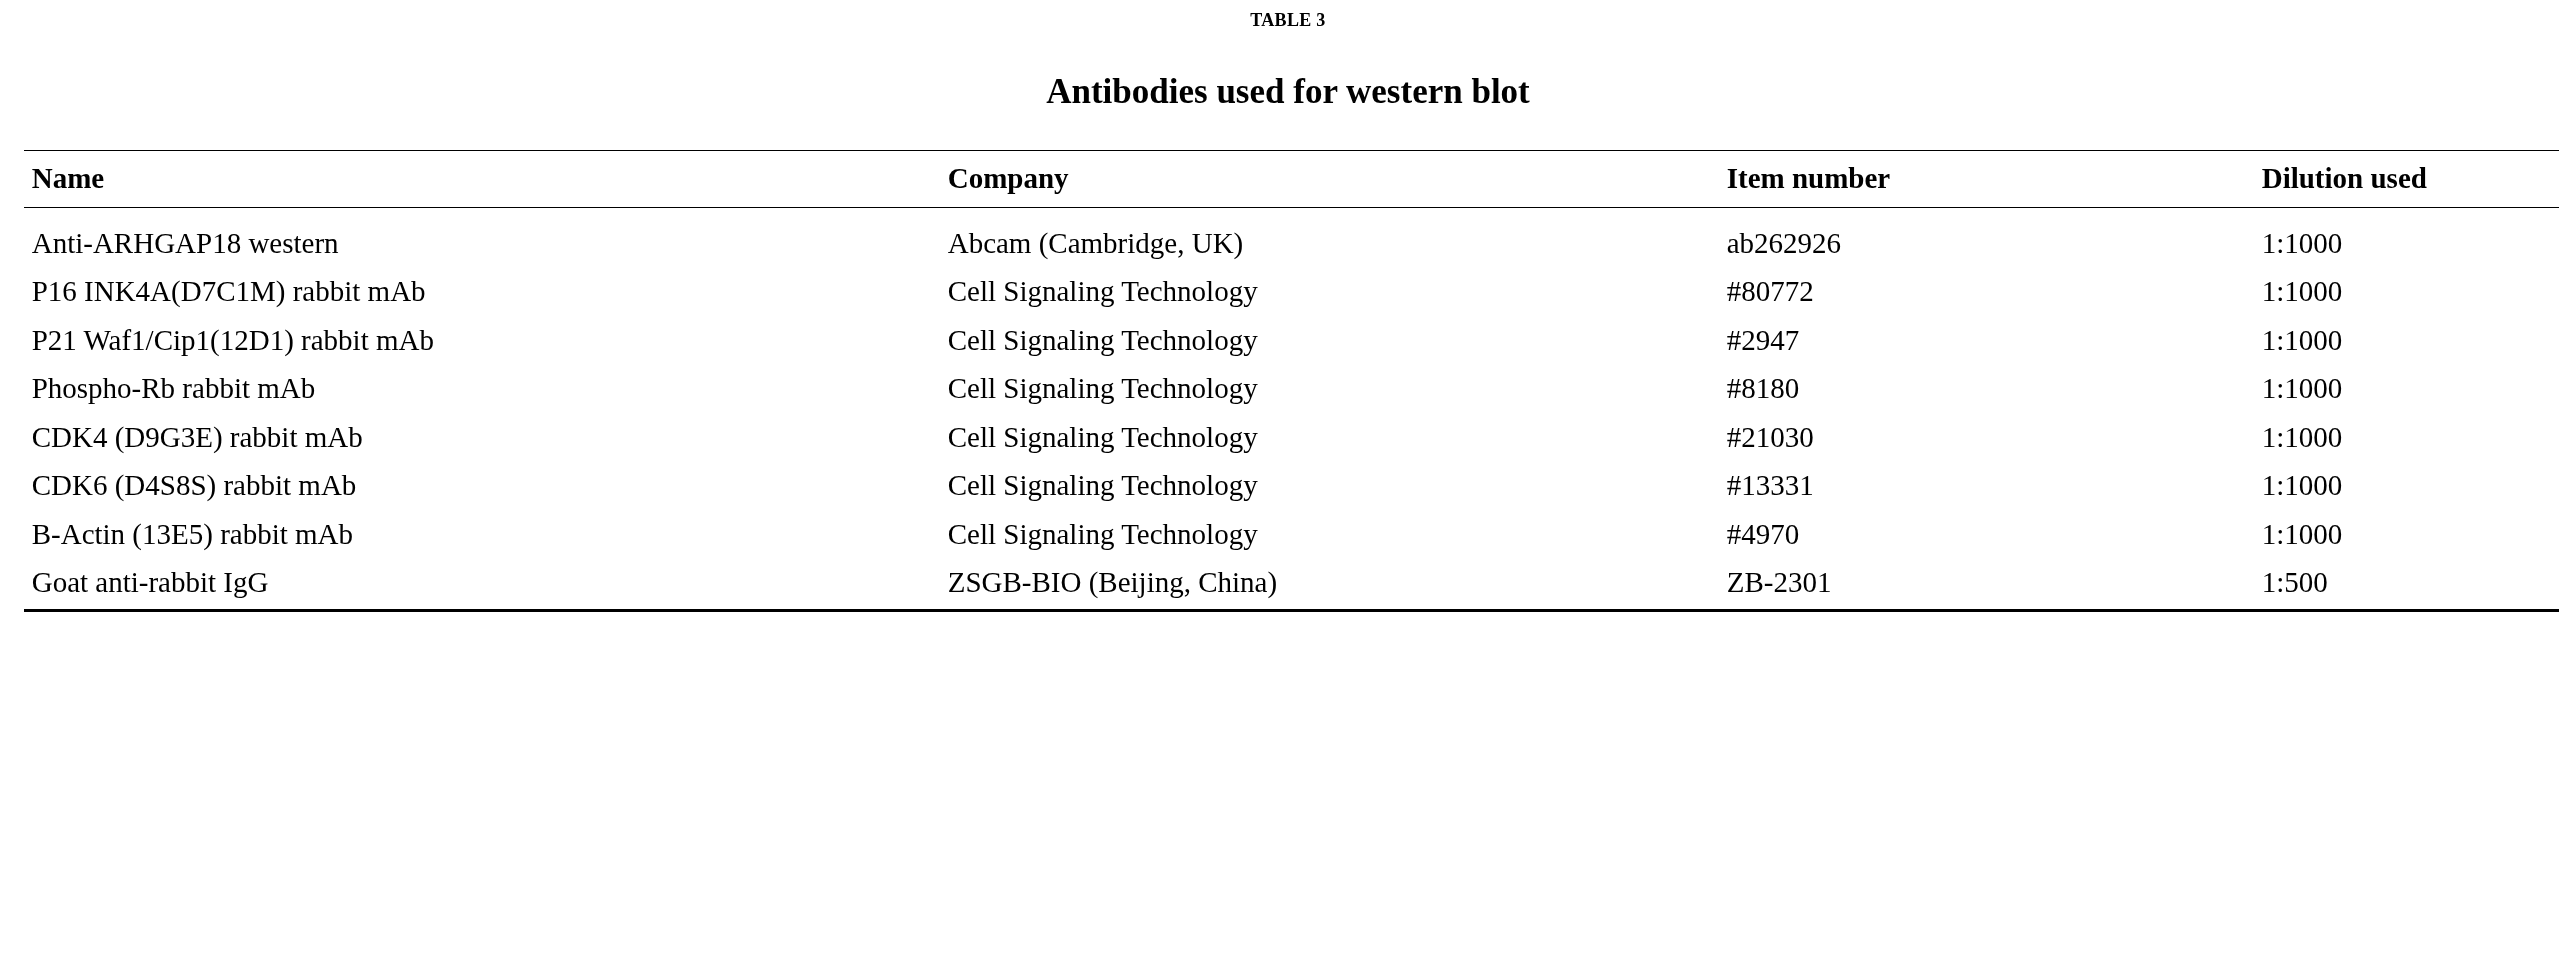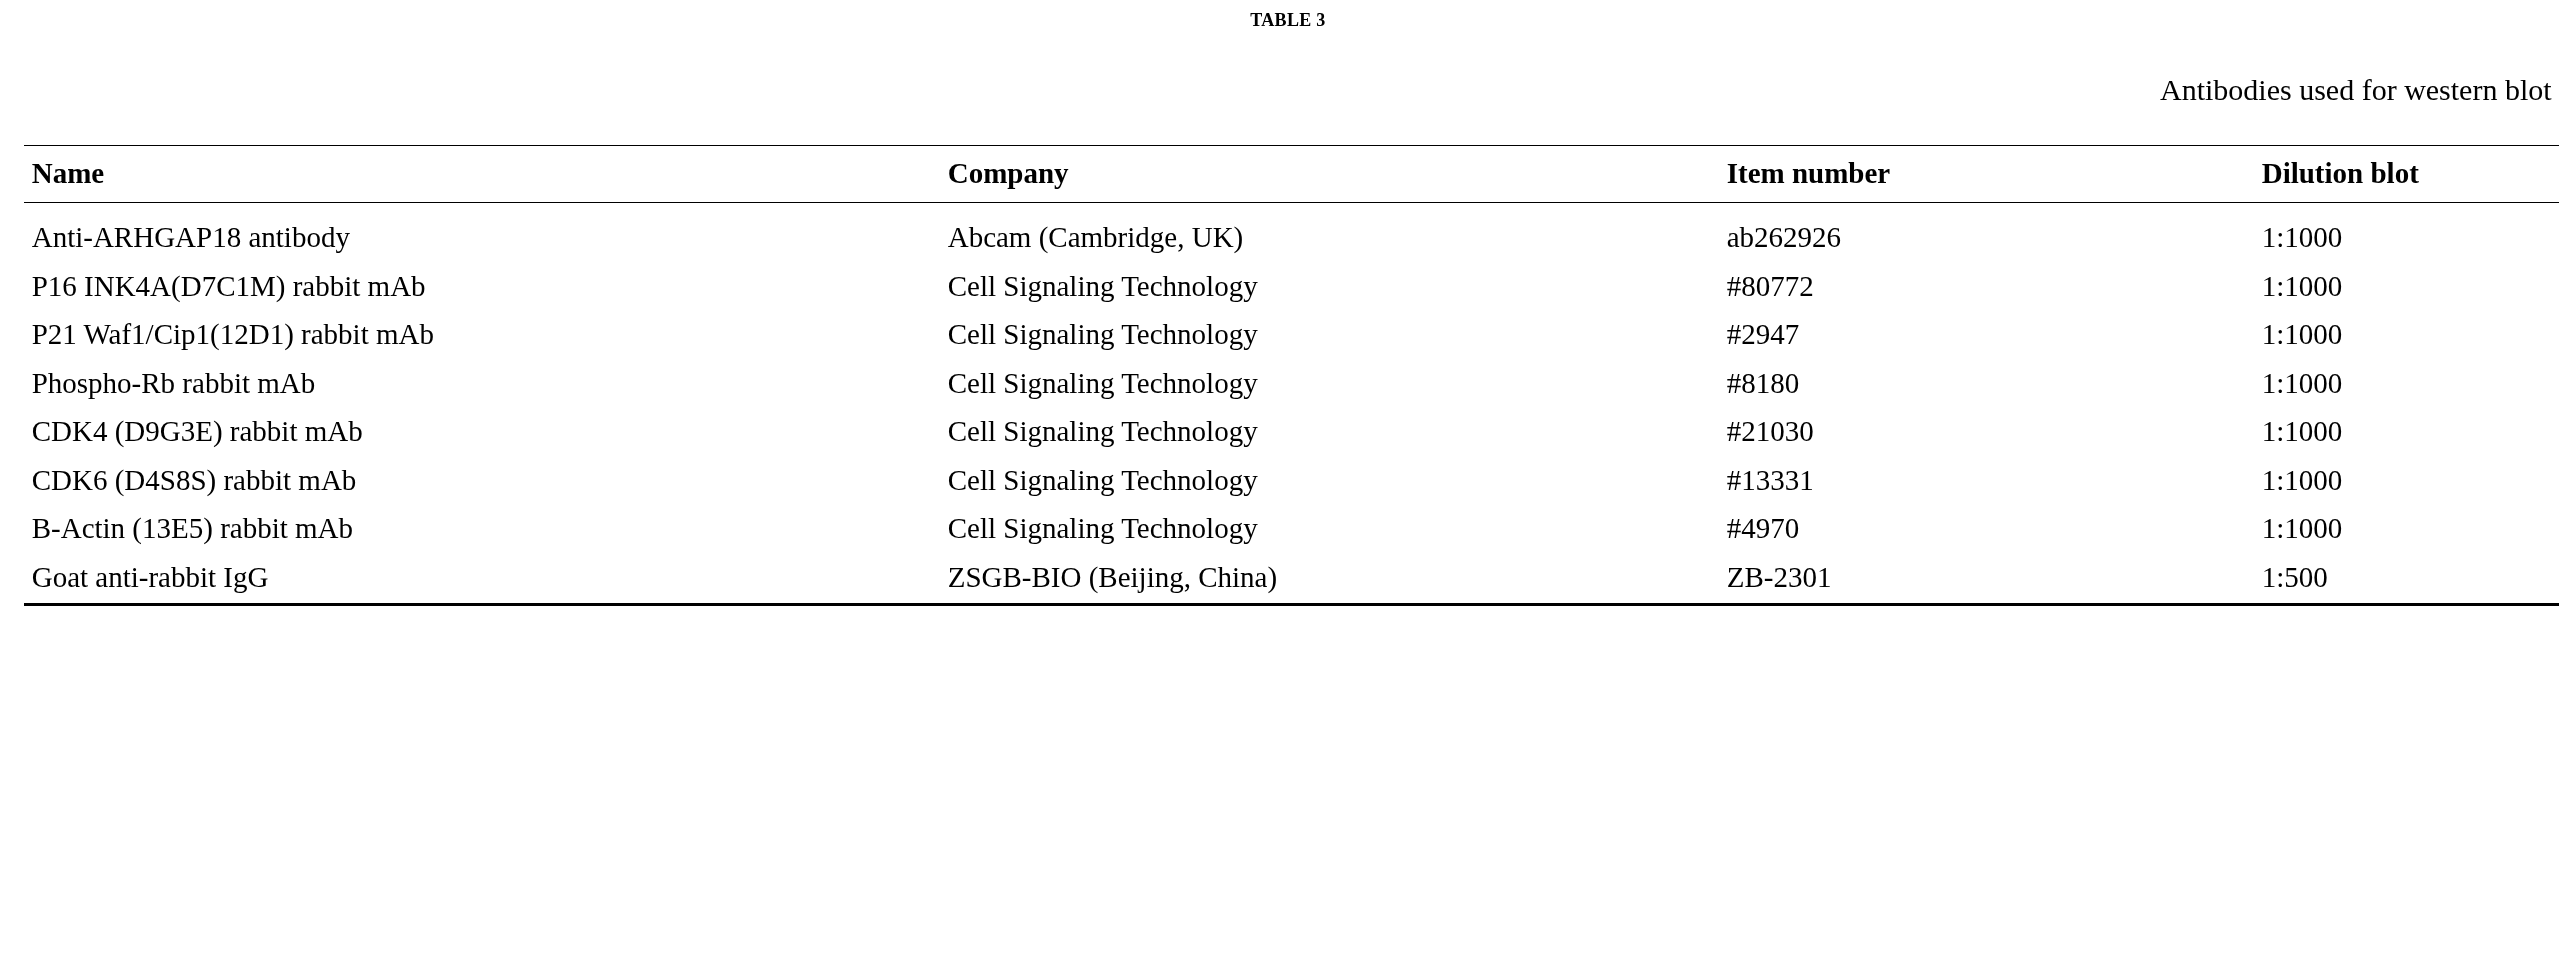--- a/index.html
+++ b/index.html
@@ -23,23 +23,23 @@
   }
   .table-number {
     text-align: center;
     font-weight: bold;
     font-size: 18px;
     letter-spacing: 0.3px;
     padding-top: 11px;
     line-height: 1.1;
   }
   .table-caption {
-    text-align: right;
-    font-weight: normal;
-    font-size: 30px;
+    text-align: center;
+    font-weight: bold;
+    font-size: 35px;
     padding-top: 42px;
     line-height: 1.1;
   }
   table.data-table {
     width: 2527px;
     border-collapse: collapse;
     margin-top: 39px;
     table-layout: fixed;
   }
   table.data-table thead th {
@@ -87,26 +87,26 @@
   <div class="table-number">TABLE 3</div>
 
   <div class="table-caption">Antibodies used for western blot</div>
 
   <table class="data-table">
     <thead>
       <tr class="rule-top rule-mid">
         <th class="col-name hdr-name">Name</th>
         <th class="col-company">Company</th>
         <th class="col-item">Item number</th>
-        <th class="col-dil">Dilution blot</th>
+        <th class="col-dil">Dilution used</th>
       </tr>
     </thead>
     <tbody>
       <tr class="rule-mid">
-        <td class="col-name">Anti-ARHGAP18 antibody</td>
+        <td class="col-name">Anti-ARHGAP18 western</td>
         <td class="col-company">Abcam (Cambridge, UK)</td>
         <td class="col-item">ab262926</td>
         <td class="col-dil">1:1000</td>
       </tr>
       <tr>
         <td class="col-name">P16 INK4A(D7C1M) rabbit mAb</td>
         <td class="col-company">Cell Signaling Technology</td>
         <td class="col-item">#80772</td>
         <td class="col-dil">1:1000</td>
       </tr>

